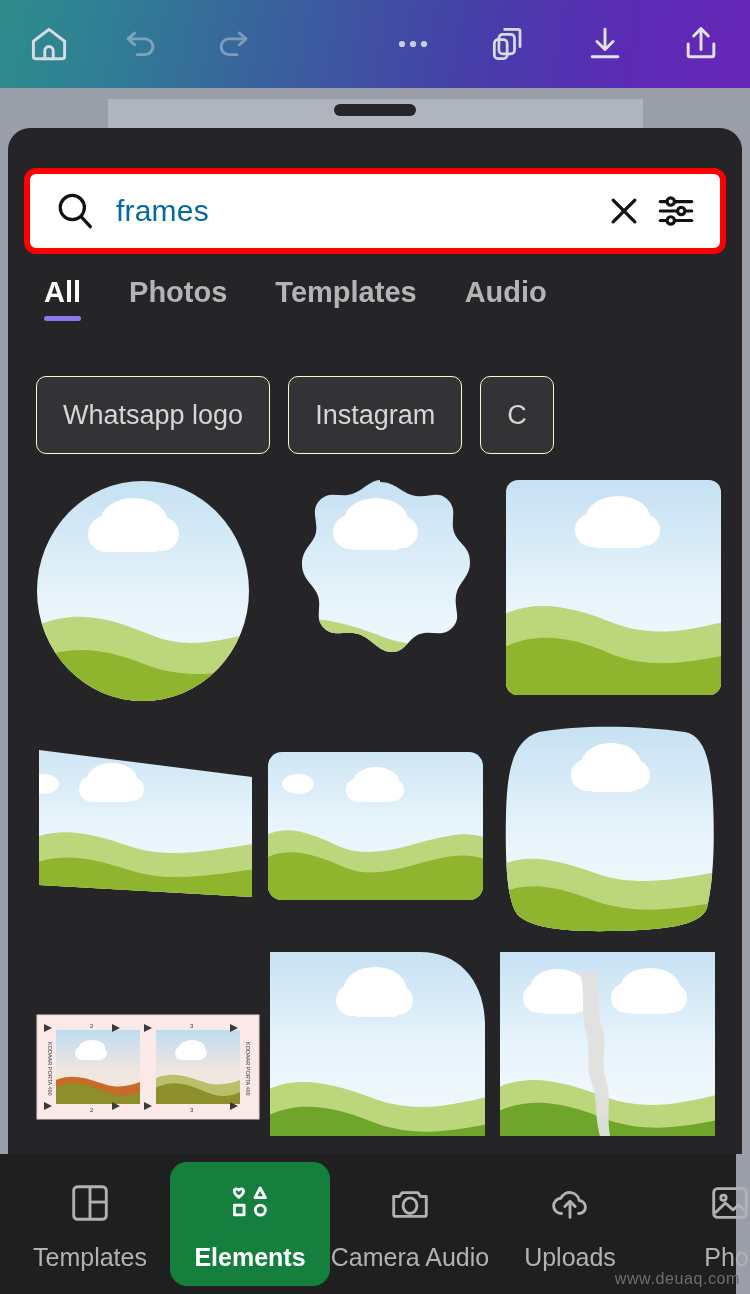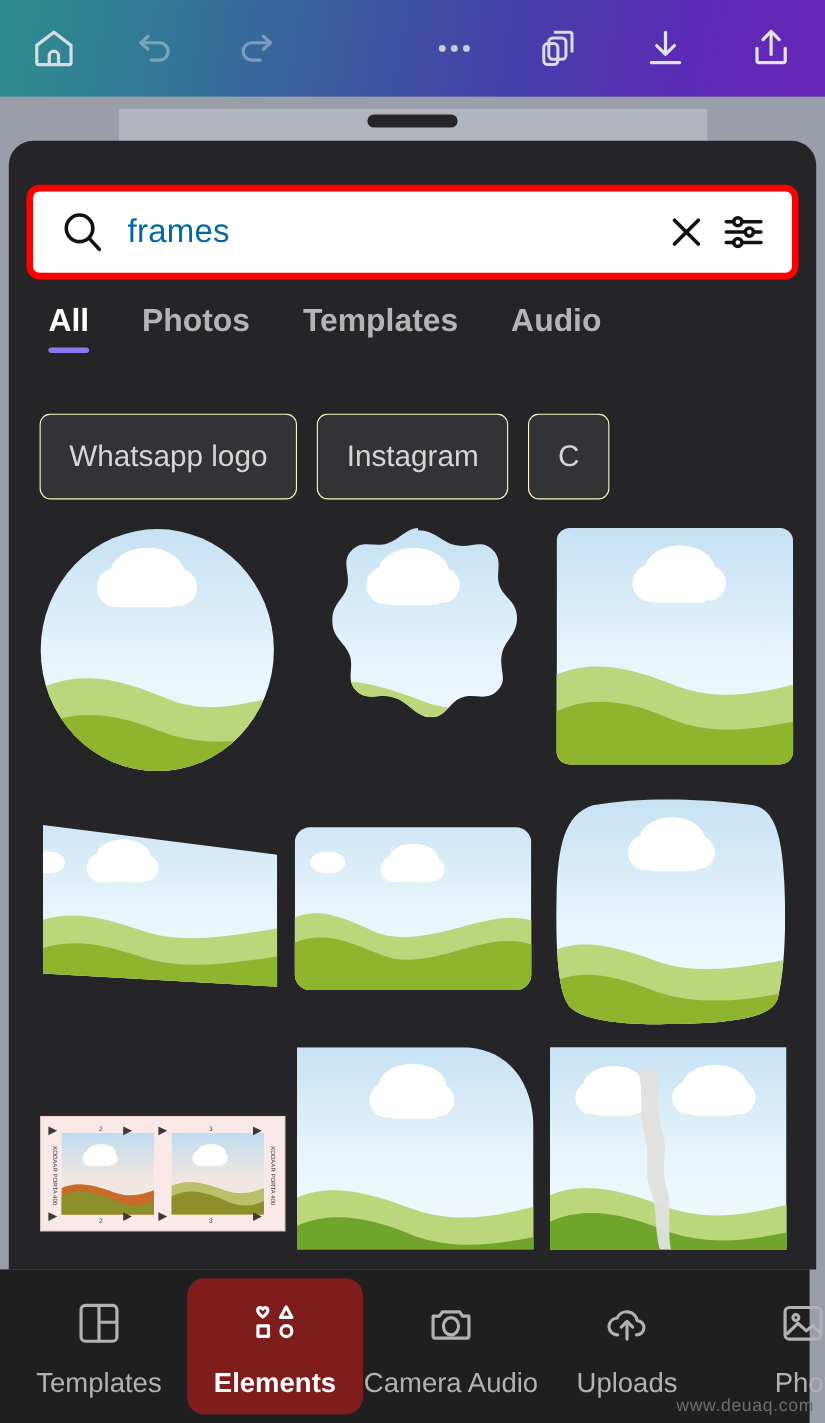--- a/index.html
+++ b/index.html
@@ -100,21 +100,21 @@
   
   #bottomnav {
     position: absolute; left: 0; bottom: 0; width: 736px; height: 140px;
     background: #1f1f20; display: flex; align-items: center; padding-left: 10px;
   }
   .nav-item {
     width: 160px; height: 124px; display: flex; flex-direction: column;
     align-items: center; justify-content: center; gap: 14px; border-radius: 16px;
     flex: 0 0 auto;
   }
-  .nav-item.active { background: #7f1d1d; }
+  .nav-item.active { background: #15803d; border-radius: 17px; }
   .nav-label { font-size: 25px; color: #b2b2b4; white-space: nowrap; }
   .nav-item.active .nav-label { color: #ffffff; font-weight: bold; }
   .nav-ico { height: 52px; display: flex; align-items: center; justify-content: center; }
 </style>
 </head>
 <body>
 
 <div id="app">
 
   <div id="topbar">

